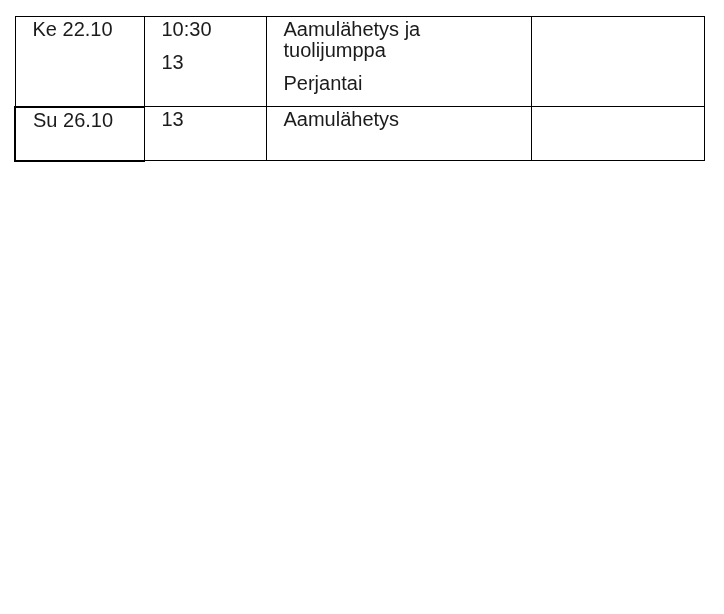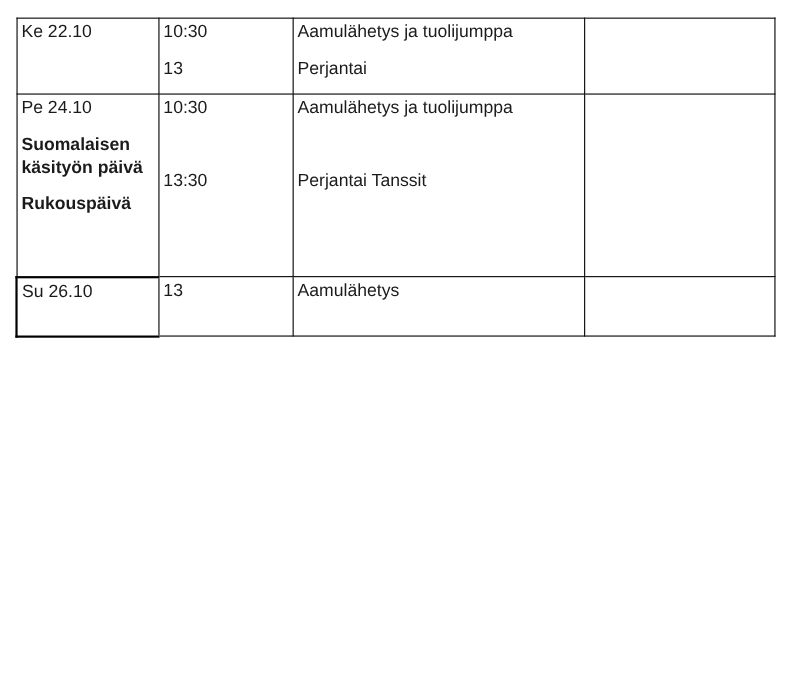--- a/index.html
+++ b/index.html
@@ -18,22 +18,22 @@
   table.doc-table {
     position: absolute;
     left: 14px;
     top: 16px;
     border-collapse: collapse;
     table-layout: fixed;
   }
   td {
     border: 1px solid #000000;
     vertical-align: top;
-    padding: 2px 3px 0 4px;
-    font-size: 16px;
+    padding: 2px 3px 0 17px;
+    font-size: 20px;
     line-height: 21px;
     overflow: hidden;
     word-wrap: break-word;
   }
   td p {
     margin: 0 0 12px 0;
     min-height: 21px;
   }
   td p.bold {
     font-weight: bold;
@@ -62,38 +62,20 @@
         <td>
           <p>10:30</p>
           <p>13</p>
         </td>
         <td>
           <p>Aamulähetys ja tuolijumppa</p>
           <p>Perjantai</p>
         </td>
         <td></td>
       </tr>
-      <tr style="height: 166px;">
-        <td>
-          <p>Pe 24.10</p>
-          <p class="bold">Suomalaisen käsityön päivä</p>
-          <p class="bold">Rukouspäivä</p>
-        </td>
-        <td>
-          <p>10:30</p>
-          <p></p>
-          <p>13:30</p>
-        </td>
-        <td>
-          <p>Aamulähetys ja tuolijumppa</p>
-          <p></p>
-          <p>Perjantai Tanssit</p>
-        </td>
-        <td></td>
-      </tr>
       <tr style="height: 54px;">
         <td class="thick">
           <p>Su 26.10</p>
         </td>
         <td>
           <p>13</p>
         </td>
         <td>
           <p>Aamulähetys</p>
         </td>

